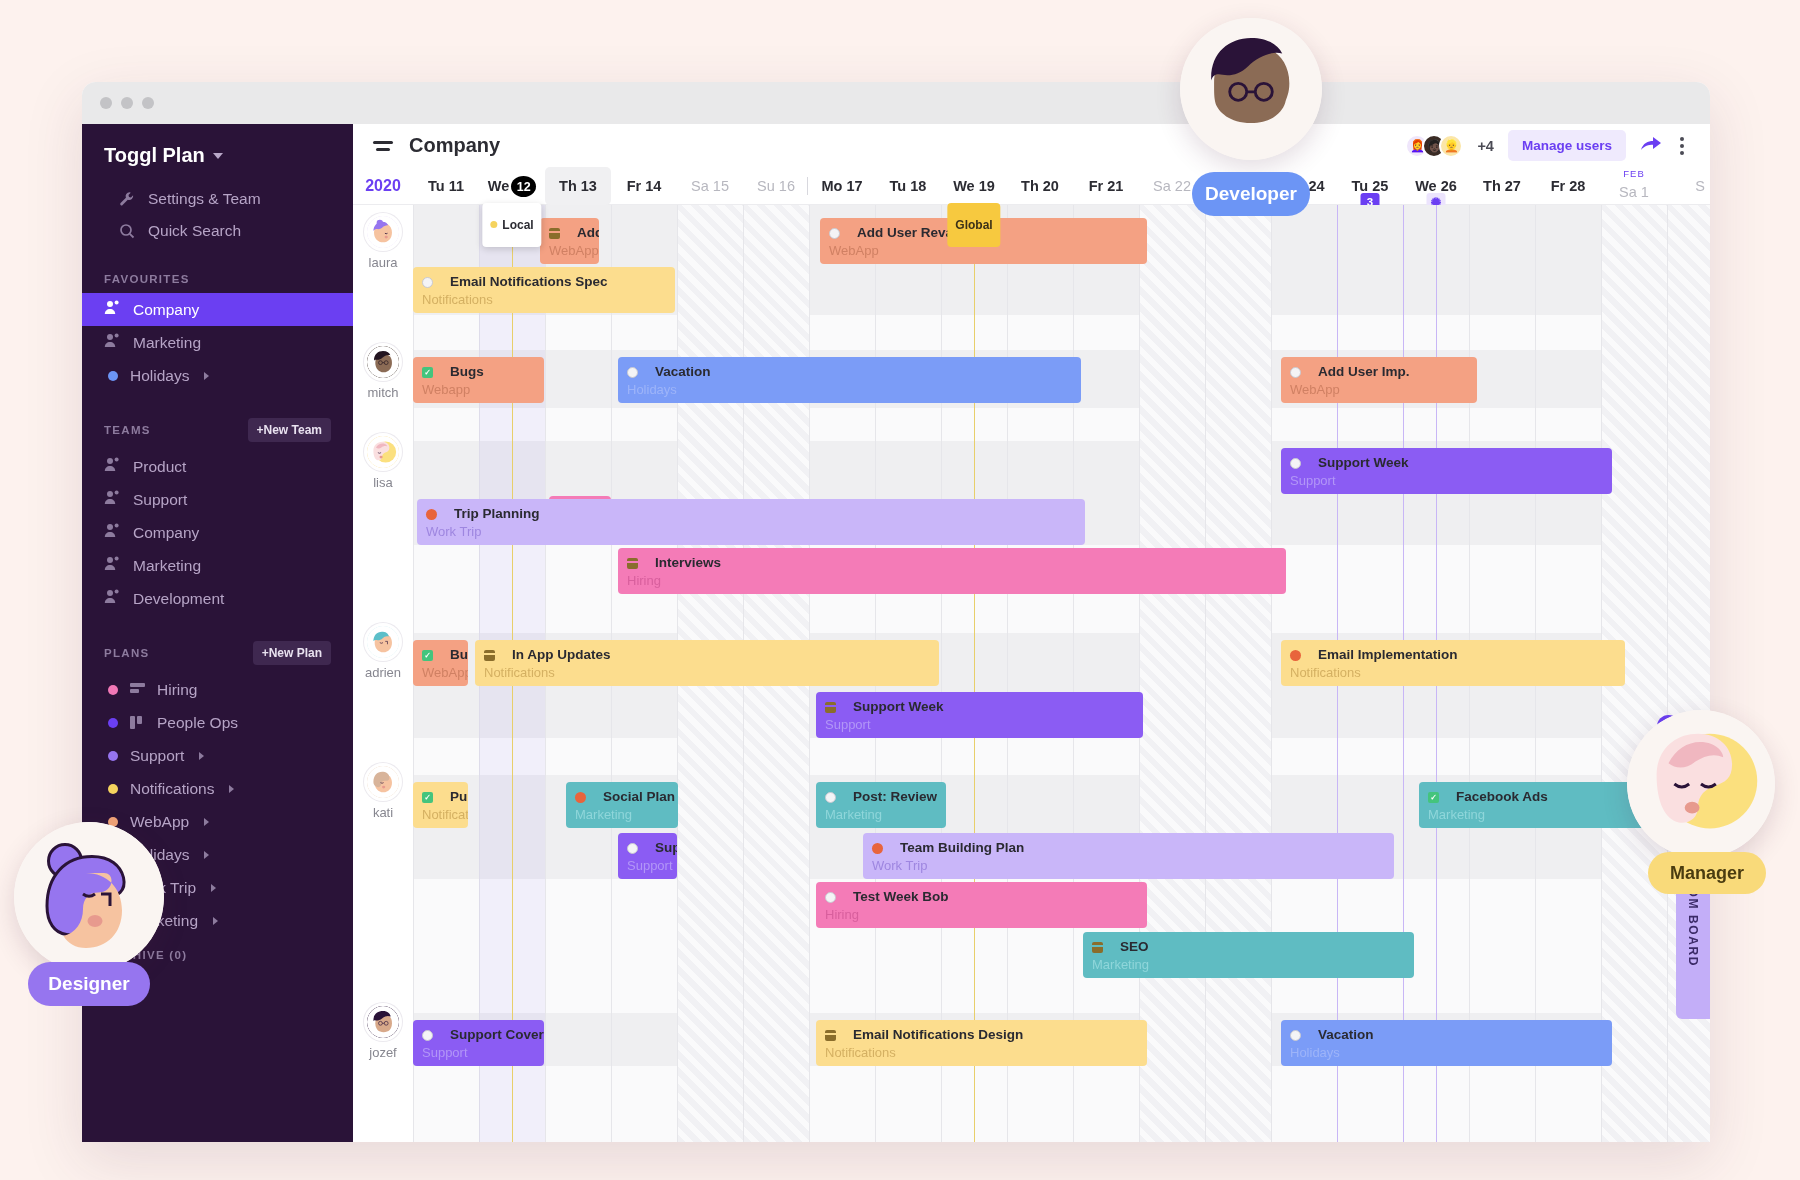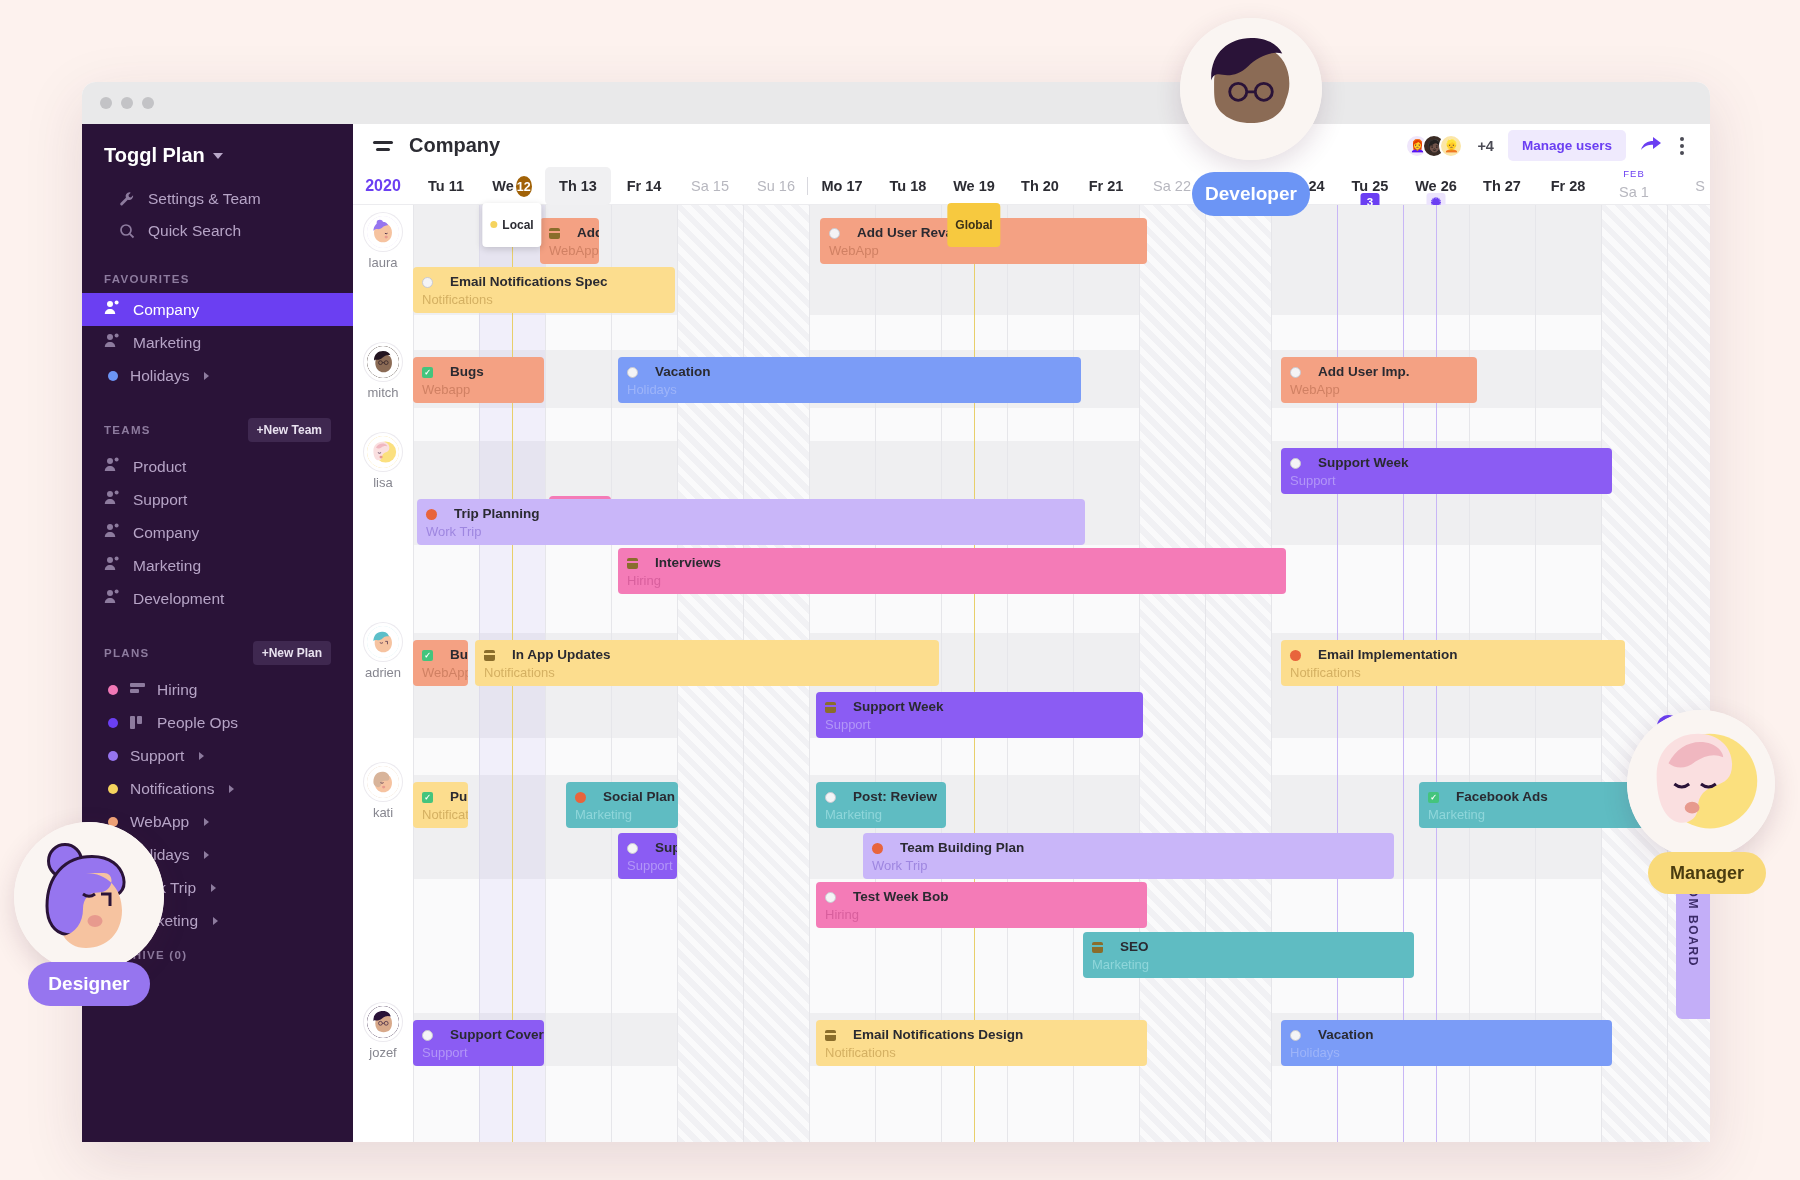--- a/index.html
+++ b/index.html
@@ -100,21 +100,21 @@
   }
   #year { width:60px; text-align:center; color:#6b3ff2; font-size:16px; font-weight:bold; flex:0 0 60px;}
   .dcell {
     flex:0 0 66px; text-align:center; font-size:14.5px; color:#2c2c33; font-weight:bold;
     position:relative; height:38px; line-height:38px;
   }
   .dcell.weekend { color:#b7b7bf; font-weight:normal; }
   .dcell.today { background:#f0f0f2; border-radius:5px; }
   .dcell .numbubble {
     display:inline-flex;align-items:center;justify-content:center;
-    width:16px;height:21px;border-radius:50%;background:#a16207;color:#fff;font-size:12.5px;
+    width:25px;height:21px;border-radius:50%;background:#000000;color:#fff;font-size:12.5px;
     vertical-align:middle; margin-left:2px;
   }
   .dcell .sep { position:absolute; left:-2px; top:10px; height:18px; width:1px; background:#d8d8de;}
   .dcell .monthlbl{
     position:absolute; top:2px; left:0; right:0; text-align:center;
     font-size:9.5px; letter-spacing:1px; color:#6b3ff2; line-height:10px;
   }
   .dcell.hasmonth { line-height:50px; }
   .daybadge {
     position:absolute; top:36px; left:50%; transform:translateX(-50%);

